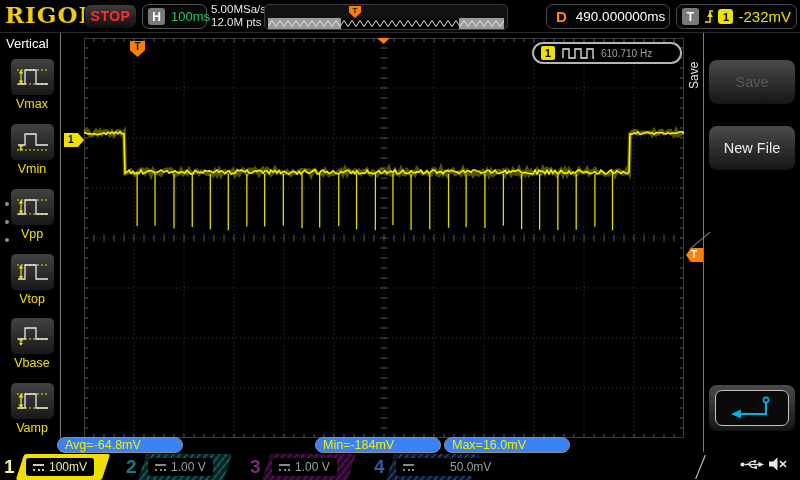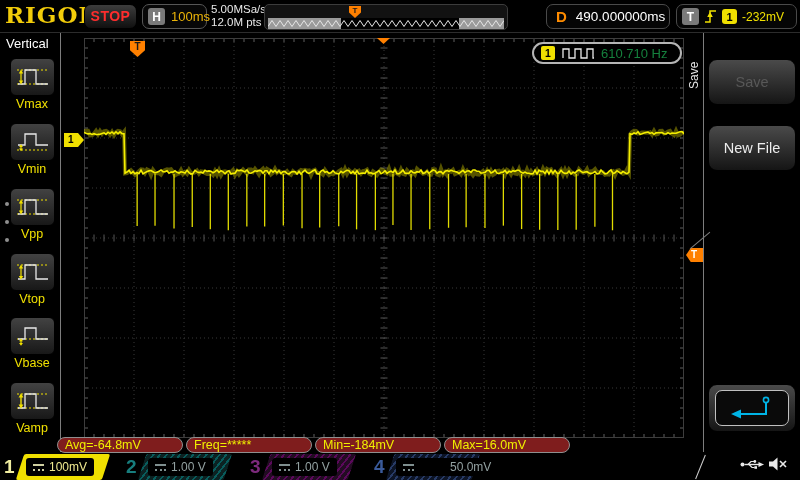--- a/index.html
+++ b/index.html
@@ -12,53 +12,53 @@
   .topsep{left:0;top:32px;width:800px;height:1px;background:#2c2c2c;}
   .logo{left:5px;top:1px;font-family:"DejaVu Serif",serif;font-weight:bold;font-size:23px;
         color:#f2cc0a;letter-spacing:1px;}
   .btn-stop{left:84px;top:4px;width:53px;height:25px;background:linear-gradient(#3c3c3c,#101010);
         border:1px solid #000;border-radius:7px;color:#ff2d2d;font-weight:bold;font-size:14px;
         text-align:center;line-height:23px;letter-spacing:.5px;}
   .hbox{left:142px;top:4px;width:65px;height:25px;border:1px solid #565656;border-radius:7px;
         background:#070707;display:flex;align-items:center;gap:6px;padding:0 5px;}
   .chip{width:17px;height:17px;background:#7a7a7a;border-radius:3px;color:#fff;font-weight:bold;
         font-size:12px;display:flex;align-items:center;justify-content:center;flex:0 0 auto;}
-  .hval{color:#eab308;font-size:13px;}
+  .hval{color:#22c55e;font-size:13px;}
   .srate{left:211px;top:3px;font-size:11.5px;line-height:13px;color:#e8e8e8;}
   .preview{left:264px;top:4px;width:244px;height:26px;background:#121212;border:1px solid #3c3c3c;
         border-radius:5px;}
   .pv-strip{position:absolute;left:3px;top:13px;width:236px;height:11px;background:#9a9a9a;}
   .pv-window{position:absolute;left:76px;top:13px;width:118px;height:11px;background:#000;}
   .pv-svg{position:absolute;left:3px;top:13px;}
   .pv-t{position:absolute;left:84px;top:1px;width:12px;height:12px;background:#ff8000;
         clip-path:polygon(0 0,100% 0,100% 55%,50% 100%,0 55%);
         color:#1a1a1a;font-size:8px;font-weight:bold;text-align:center;line-height:10px;}
   .dbox{left:546px;top:4px;width:124px;height:25px;border:1px solid #4a4a4a;border-radius:7px;
         background:#050505;display:flex;align-items:center;gap:9px;padding:0 9px;}
   .dletter{color:#ff8c00;font-weight:bold;font-size:15px;}
   .dval{color:#fff;font-size:13.5px;}
   .tbox{left:676px;top:4px;width:121px;height:25px;border:1px solid #4a4a4a;border-radius:7px;
         background:#050505;display:flex;align-items:center;gap:5px;padding:0 5px;}
   .badge-y{width:15px;height:15px;background:#f0e000;border-radius:3px;color:#000;font-weight:bold;
         font-size:11px;display:flex;align-items:center;justify-content:center;flex:0 0 auto;}
-  .tlevel{color:#f0e000;font-size:12px;}
+  .tlevel{color:#f0e000;font-size:15px;}
 
   
   .lm-title{left:6px;top:36px;font-size:13px;color:#fff;}
   .vline-left{left:60px;top:33px;width:1px;height:419px;background:#7d7d7d;}
   .lm-btn{left:10px;width:45px;height:38px;background:linear-gradient(#424242,#181818);
         border:1px solid #000;border-radius:6px;display:flex;align-items:center;justify-content:center;}
   .lm-label{left:0;width:64px;text-align:center;color:#f0e000;font-size:12.5px;}
   .dot{left:5px;width:4px;height:4px;border-radius:50%;background:#8f8f8f;}
 
   
   #grid,#wave{position:absolute;left:84px;top:38px;}
   .freqbox{left:532px;top:42px;width:150px;height:22px;border:2px solid #b5b5b5;border-radius:11px;
         background:#000;display:flex;align-items:center;gap:6px;padding:0 7px;}
-  .freqval{color:#15803d;font-size:13px;white-space:nowrap;}
+  .freqval{color:#a3a3a3;font-size:10px;white-space:nowrap;}
   .badge-sm{width:14px;height:14px;background:#f0e000;border-radius:2px;color:#000;font-weight:bold;
         font-size:10.5px;display:flex;align-items:center;justify-content:center;flex:0 0 auto;}
   .mk-ch1{left:64px;top:133px;width:20px;height:14px;background:#f0e000;
         clip-path:polygon(0 0,70% 0,100% 50%,70% 100%,0 100%);
         color:#000;font-size:10px;font-weight:bold;line-height:14px;padding-left:4px;}
   .mk-ttop{left:130px;top:41px;width:15px;height:16px;background:#ff8000;
         clip-path:polygon(0 0,100% 0,100% 58%,50% 100%,0 58%);
         color:#1a1a1a;font-size:10px;font-weight:bold;text-align:center;line-height:12px;}
   .mk-ctri{left:377px;top:38px;width:13px;height:6px;background:#ff8000;
         clip-path:polygon(0 0,100% 0,50% 100%);}
@@ -72,21 +72,21 @@
         writing-mode:vertical-rl;transform:rotate(180deg);text-align:center;}
   .notch{left:687px;top:240px;width:26px;height:1px;background:#7d7d7d;transform:rotate(-40deg);}
   .rm-btn{left:708px;width:88px;height:46px;background:linear-gradient(#4a4a4a,#151515);
         border:1px solid #000;border-radius:9px;color:#ededed;font-size:14.5px;
         display:flex;align-items:center;justify-content:center;}
   .rm-btn.disabled{color:#585858;}
   .rm-arrow-inner{width:74px;height:36px;border:1.5px solid #c0c0c0;border-radius:7px;
         display:flex;align-items:center;justify-content:center;background:#0a0a0a;}
 
   
-  .pill{top:437px;width:126px;height:16px;background:#7f1d1d;border:1px solid #8f8f8f;border-radius:8px;
+  .pill{top:437px;width:126px;height:16px;background:#3b82f6;border:1px solid #8f8f8f;border-radius:8px;
         color:#f0f000;font-size:12.5px;line-height:14px;padding-left:7px;white-space:nowrap;}
   .p1{left:57px}.p2{left:186px}.p3{left:315px}.p4{left:444px}.p5{left:573px}
 
   
   .chnum{top:454px;font-size:19px;font-weight:bold;line-height:26px;}
   .n1{left:4px;color:#f0eda0;}.n2{left:126px;color:#177d7d;}
   .n3{left:250px;color:#7d2a7d;}.n4{left:374px;color:#3a5a9a;}
   .chpara{top:454px;height:26px;width:86px;transform:skewX(-18deg);border-radius:2px;}
   .c1p{left:20px;background:#f0e000;}
   .c2p{left:142px;background-color:#0c2222;
@@ -592,21 +592,20 @@
     <span class="rm-arrow-inner">
       <svg width="48" height="26" viewBox="0 0 48 26">
         <circle cx="38" cy="5" r="2.6" stroke="#00b4e6" stroke-width="1.6" fill="none"></circle>
         <path d="M38,7.5 V19 H12" stroke="#00b4e6" stroke-width="2" fill="none"></path>
         <polygon points="13,14.5 13,23.5 3,19" fill="#00b4e6"></polygon>
       </svg>
     </span>
   </div>
 
   <div class="abs pill p1">Avg=-64.8mV</div>
-  <div class="abs pill p2">Freq=*****</div>
   <div class="abs pill p3">Min=-184mV</div>
   <div class="abs pill p4">Max=16.0mV</div>
 
   <div class="abs chpara c1p"></div>
   <div class="abs chnum n1">1</div>
   <div class="abs chval v1">
     <span class="cicon"></span>
     <span>100mV</span>
   </div>
 

